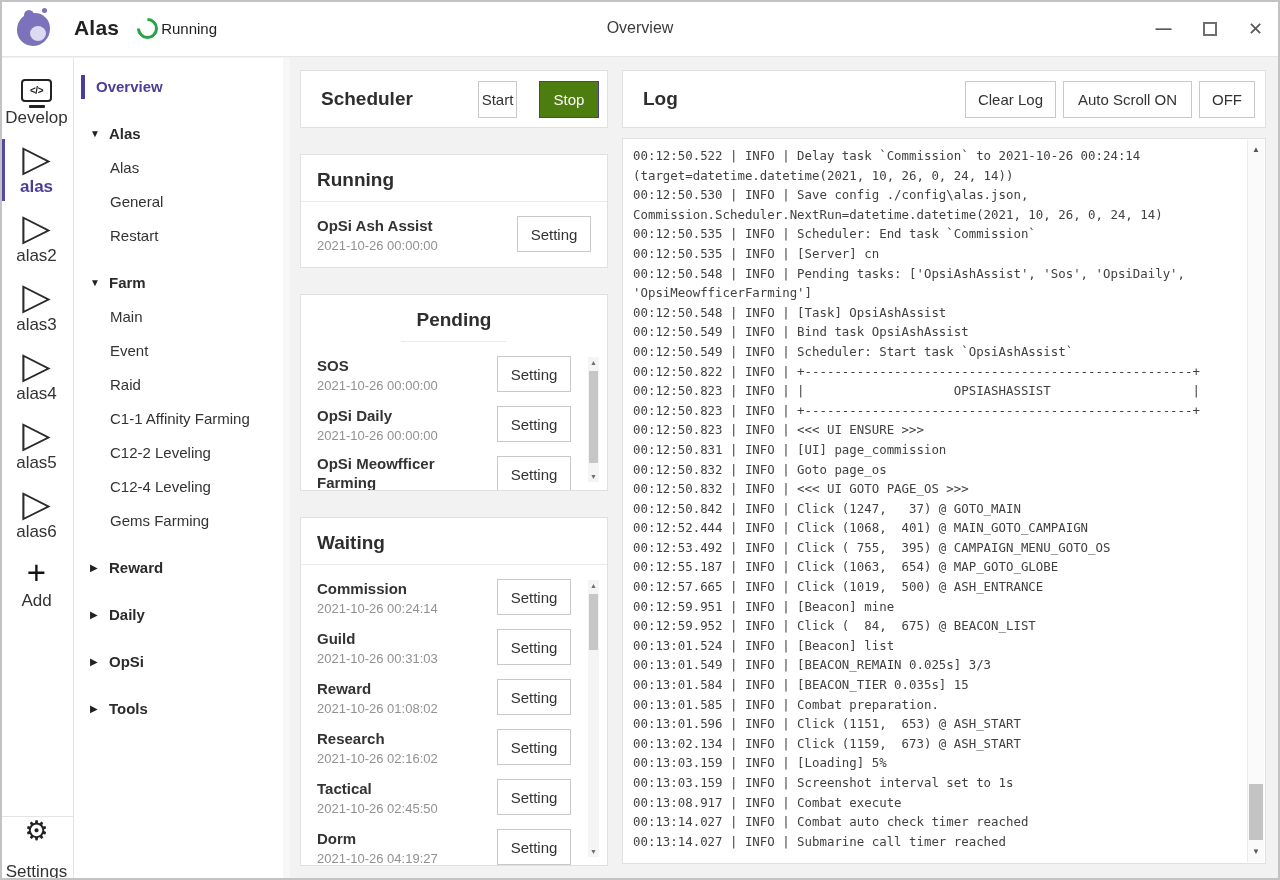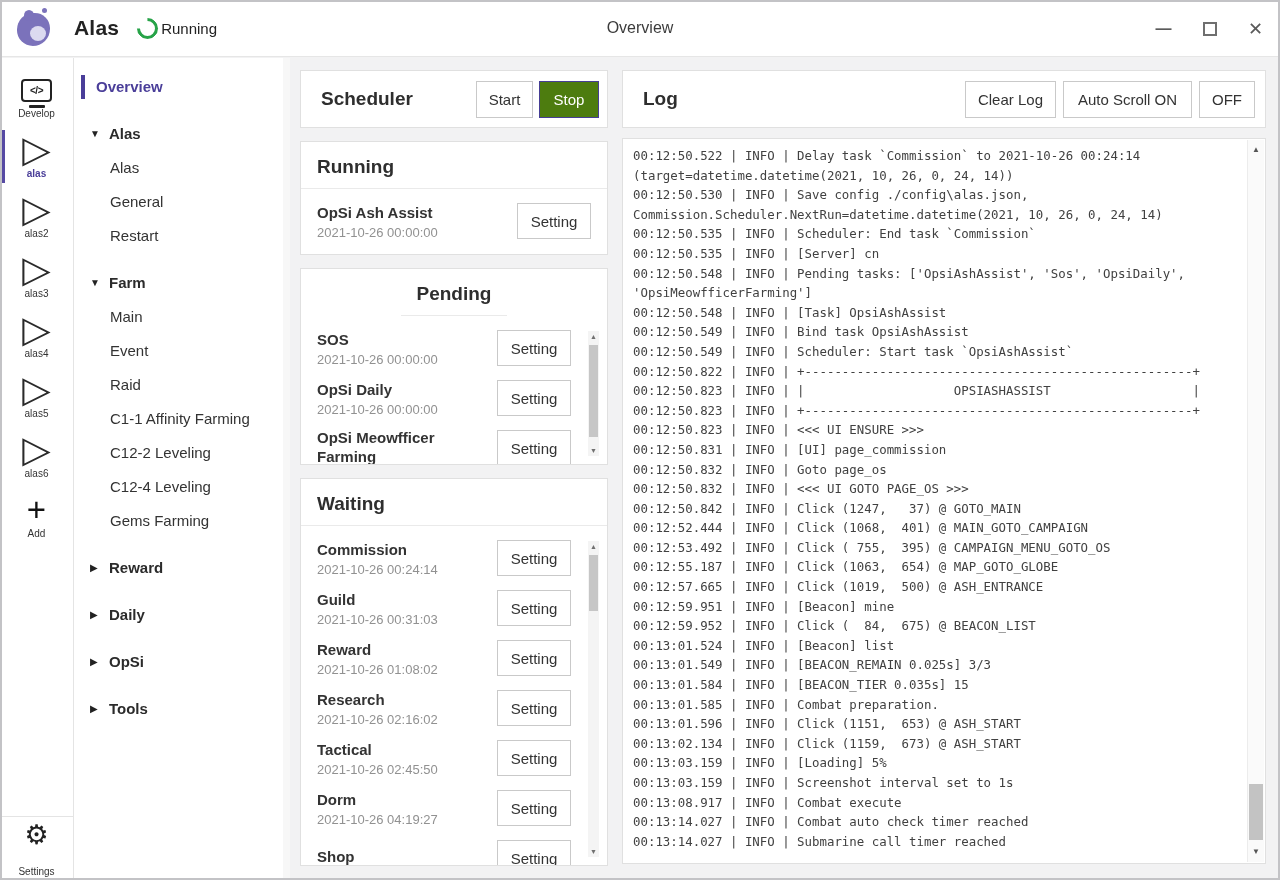--- a/index.html
+++ b/index.html
@@ -25,21 +25,21 @@
   .wc{width:17px;height:17px;display:flex;align-items:center;justify-content:center;color:#5a5a5a;font-size:16px;cursor:default;}
   .wc-min{font-weight:bold;letter-spacing:0;}
   .wc-max span{display:block;width:14px;height:14px;border:2px solid #6f6f6f;}
   .wc-close{font-size:18px;}
 
   
   #rail{position:absolute;top:58px;left:0;bottom:0;width:74px;background:#fff;border-right:1px solid #e4e4e4;}
   #rail-items{padding-top:10px;display:flex;flex-direction:column;align-items:stretch;}
   .rail-item{position:relative;display:flex;flex-direction:column;align-items:center;padding:5px 0 6px;margin-bottom:3px;cursor:pointer;}
   .rail-ic{height:34px;display:flex;align-items:center;justify-content:center;color:#222;}
-  .rail-label{font-size:10px;color:#333;margin-top:1px;}
+  .rail-label{font-size:17px;color:#333;margin-top:1px;}
   .rail-item.active .rail-label{color:#4a3e99;font-weight:bold;}
   .rail-item.active::before{content:"";position:absolute;left:0;top:2px;bottom:2px;width:5px;background:#564aa3;}
   .ic-develop span{display:flex;align-items:center;justify-content:center;width:31px;height:23px;border:2.5px solid #222;border-radius:4px;font-size:10px;font-weight:bold;letter-spacing:-.5px;}
   .ic-develop{position:relative;}
   .ic-develop::after{content:"";position:absolute;bottom:-1px;left:50%;transform:translateX(-50%);width:16px;height:3px;background:#222;border-radius:1px;}
   .ic-play span{font-size:37px;line-height:34px;font-weight:100;color:#2a2a2a;}
   .ic-plus span{font-size:33px;line-height:30px;font-weight:100;color:#111;}
   #rail-settings{position:absolute;bottom:0;left:0;right:0;height:64px;border-top:1px solid #e4e4e4;display:flex;flex-direction:column;align-items:center;justify-content:center;cursor:pointer;}
   .gear-glyph{font-size:27px;line-height:30px;color:#222;}
   #rail-settings .rail-label{margin-top:16px;text-align:center;}
@@ -56,25 +56,25 @@
   .nav-item.t-group-closed .nav-tri::before{content:"▶";}
   .nav-item.t-active{color:#4a3e99;font-weight:bold;padding-left:22px;margin-top:2px;}
   .nav-item.t-active::before{content:"";position:absolute;left:7px;top:5px;bottom:5px;width:4px;background:#4a3e99;}
 
   
   .card{background:#fff;border:1px solid #e0e0e0;}
   .btn{display:flex;align-items:center;justify-content:center;background:#fff;border:1px solid #c9c9c9;font-size:15px;color:#333;cursor:pointer;font-family:inherit;}
   .btn-primary{background:#4d7c0f;border-color:#463e95;color:#fff;}
 
   
-  #mid{position:absolute;top:58px;left:290px;width:328px;bottom:0;padding:12px 10px 14px 10px;display:flex;flex-direction:column;gap:13px;}
+  #mid{position:absolute;top:58px;left:290px;width:328px;bottom:0;padding:12px 10px 14px 10px;display:flex;flex-direction:column;gap:26px;}
   #scheduler-card{height:58px;flex:none;display:flex;align-items:center;padding:0 8px 0 20px;}
   .panel-title{font-size:19px;font-weight:600;color:#2e2e2e;}
   #scheduler-card .panel-title{flex:1;}
-  #start-btn{width:57px;height:37px;margin-right:6px;}
+  #start-btn{width:39px;height:37px;margin-right:22px;}
   #stop-btn{width:60px;height:37px;}
   .task-card{flex:none;display:flex;flex-direction:column;padding:14px 0 0 0;overflow:hidden;position:relative;}
   #running-card{height:114px;}
   #pending-card{height:197px;align-items:center;}
   #waiting-card{flex:1;}
   .task-card .panel-title{padding:0 16px 10px 16px;border-bottom:1px solid #eaeaea;}
   .task-list{flex:1;overflow:hidden;padding:7px 36px 0 16px;position:relative;}
   #running-card .task-list{padding-right:16px;}
   .task-row{display:flex;align-items:center;min-height:50px;padding:2px 0;}
   .task-info{flex:1;min-width:0;padding-right:8px;}

